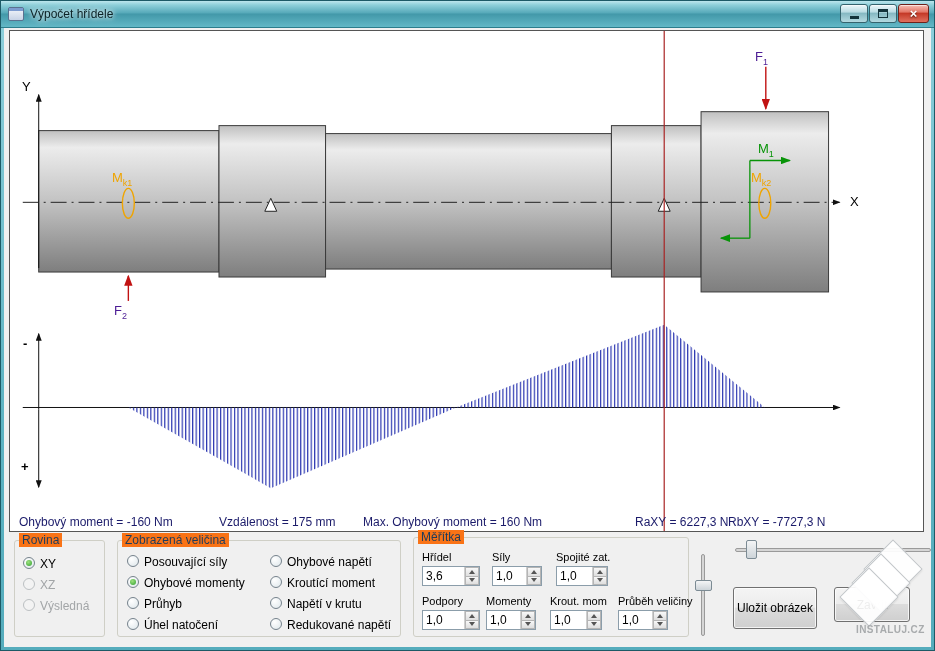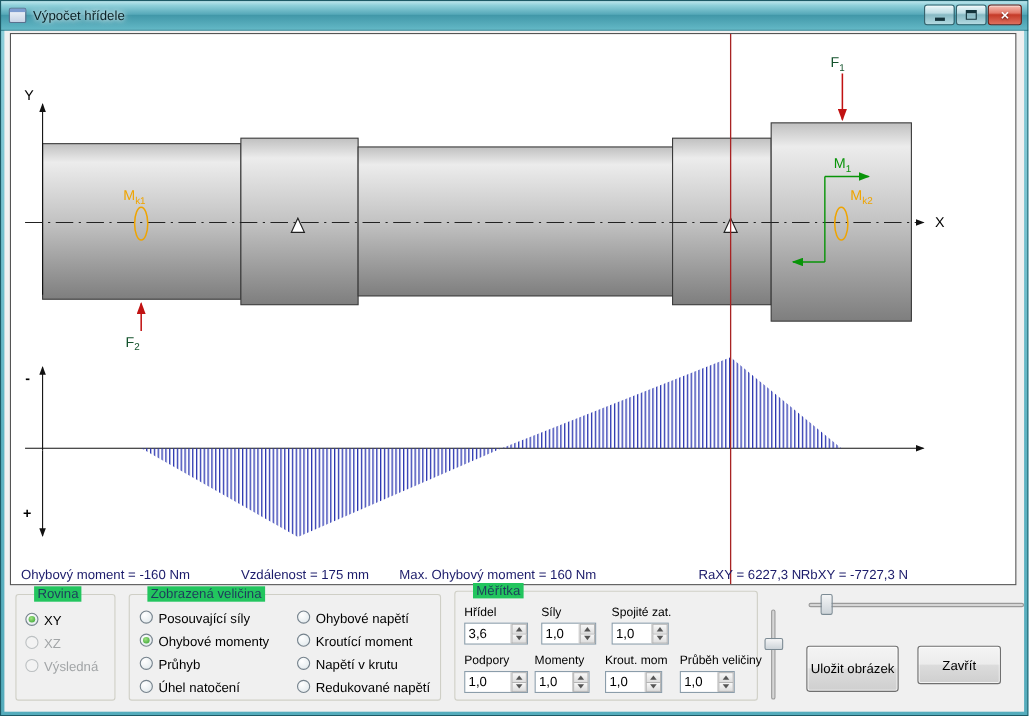--- a/index.html
+++ b/index.html
@@ -38,29 +38,29 @@
 
   
   .canvas {
     position:absolute; left:5px; top:2px; width:915px; height:502px;
     background:#fff; border:1px solid #555;
   }
   .canvas svg { position:absolute; left:0; top:0; }
   .cv-title { position:absolute; left:0; top:10px; width:100%; text-align:center; font-size:14px; font-weight:bold; color:#000; }
   .cv-lbl { position:absolute; font-size:13px; white-space:nowrap; }
   .cv-lbl sub { font-size:9px; }
-  .lbl-red { color:#14532d; }
+  .lbl-red { color:#4c1d95; }
   .lbl-green { color:#089408; }
   .lbl-orange { color:#efa400; }
   .lbl-axis { color:#000; font-size:13px; }
   .status-row span { position:absolute; top:484px; font-size:12px; color:#1b1b6a; white-space:nowrap; }
 
   
   .groupbox { position:absolute; border:1px solid #cfcfc6; border-radius:3px; background:transparent; }
-  .gb-label { position:absolute; top:-8px; left:16px; background:#22c55e; padding:0 3px; font-size:12px; color:#1e3c5c; white-space:nowrap; }
+  .gb-label { position:absolute; top:-8px; left:4px; background:#f97316; padding:0 3px; font-size:12px; color:#1e3c5c; white-space:nowrap; }
   .radio-row { position:absolute; display:flex; align-items:flex-start; gap:5px; font-size:12px; color:#000; white-space:nowrap; }
   .radio { width:12px; height:12px; border-radius:50%; border:1px solid #75828c; background:radial-gradient(circle at 35% 30%, #ffffff, #dde6ea); position:relative; flex:0 0 auto; }
   .radio.checked::after { content:""; position:absolute; left:2px; top:2px; width:6px; height:6px; border-radius:50%;
     background:radial-gradient(circle at 40% 35%, #9fe27f, #2f9e2f); }
   .radio.disabled { border-color:#bcc0c2; background:#f3f3f3; }
   .radio-row.disabled .r-label { color:#a2a5a7; }
 
   
   .field-label { position:absolute; font-size:11px; color:#000; white-space:nowrap; }
   .spinner { position:absolute; height:20px; border:1px solid #8b9daa; background:#fff; display:flex; }
@@ -163,21 +163,21 @@
 
     <div class="cv-lbl lbl-axis" style="left:12px; top:48px;">Y</div>
     <div class="cv-lbl lbl-axis" style="left:840px; top:163px;">X</div>
     <div class="cv-lbl lbl-axis" style="left:13px; top:305px; font-weight:bold;">-</div>
     <div class="cv-lbl lbl-axis" style="left:11px; top:428px; font-weight:bold;">+</div>
 
     <div class="cv-lbl lbl-red" style="left:745px; top:18px;"><span>F</span><sub>1</sub></div>
     <div class="cv-lbl lbl-red" style="left:104px; top:272px;"><span>F</span><sub>2</sub></div>
     <div class="cv-lbl lbl-green" style="left:748px; top:110px;"><span>M</span><sub>1</sub></div>
     <div class="cv-lbl lbl-orange" style="left:102px; top:139px;"><span>M</span><sub>k1</sub></div>
-    <div class="cv-lbl lbl-orange" style="left:763px; top:139px;"><span>M</span><sub>k2</sub></div>
+    <div class="cv-lbl lbl-orange" style="left:741px; top:139px;"><span>M</span><sub>k2</sub></div>
 
     <div class="status-row">
       <span style="left:9px;">Ohybový moment = -160 Nm</span>
       <span style="left:209px;">Vzdálenost = 175 mm</span>
       <span style="left:353px;">Max. Ohybový moment = 160 Nm</span>
       <span style="left:625px;">RaXY = 6227,3 N</span>
       <span style="left:718px;">RbXY = -7727,3 N</span>
     </div>
   </div>
 
@@ -329,16 +329,22 @@
 
   <div class="v-track" style="left:697px; top:526px; height:82px;"></div>
   <div class="v-thumb" style="left:691px; top:552px;"></div>
 
   <div class="h-track" style="left:731px; top:520px; width:196px;"></div>
   <div class="h-thumb" style="left:742px; top:512px;"></div>
 
   <div class="push-btn" style="left:729px; top:559px; width:84px; height:42px;">Uložit obrázek</div>
   <div class="push-btn" style="left:830px; top:559px; width:76px; height:35px;">Zavřít</div>
 
+  <div class="watermark">
+    <div class="wm-plate" style="left:54px; top:2px;"></div>
+    <div class="wm-plate" style="left:42px; top:16px;"></div>
+    <div class="wm-plate" style="left:30px; top:30px;"></div>
+    <span class="wm-text">INSTALUJ.CZ</span>
+  </div>
 
 </div>
 
 <div class="frame-edge"></div>
 
 </body></html>

